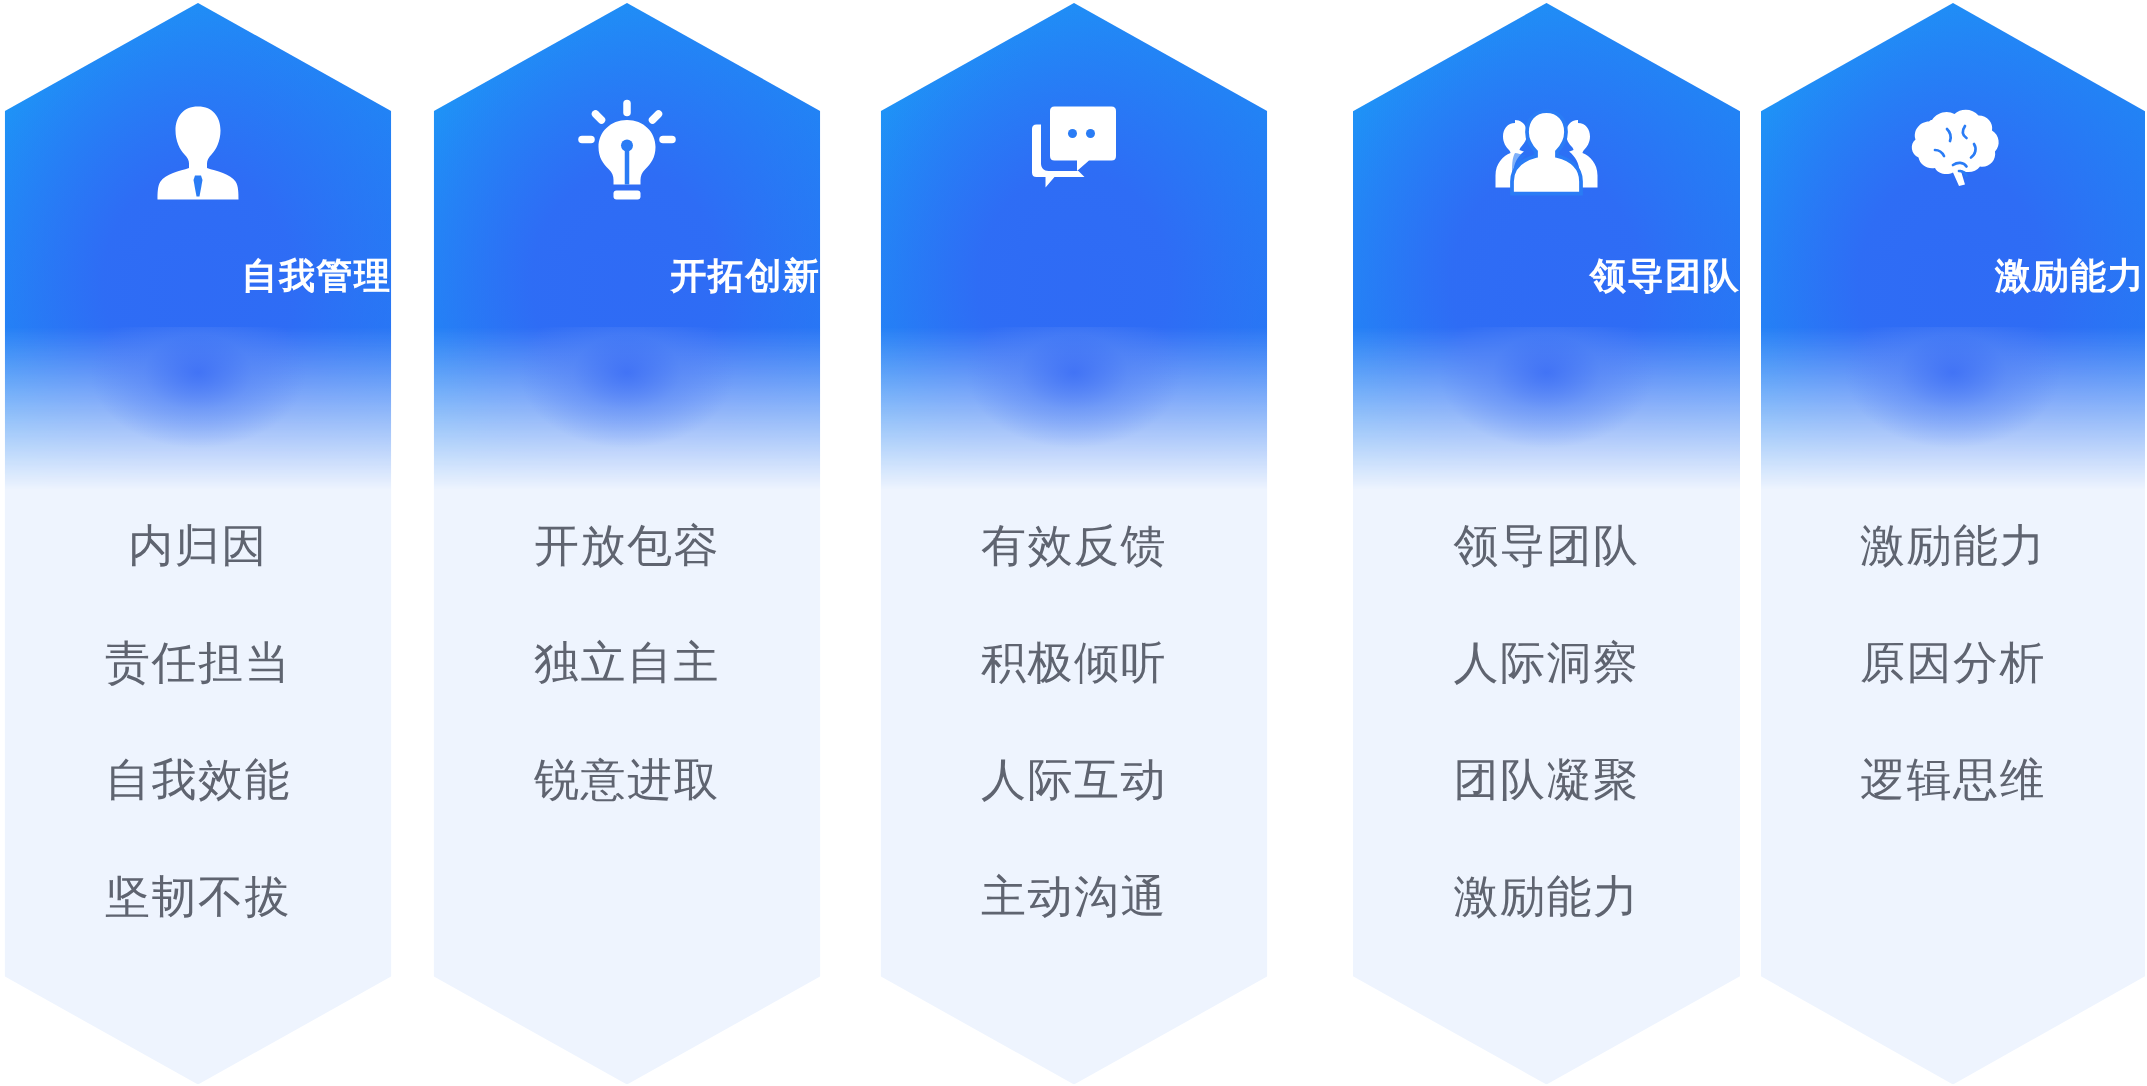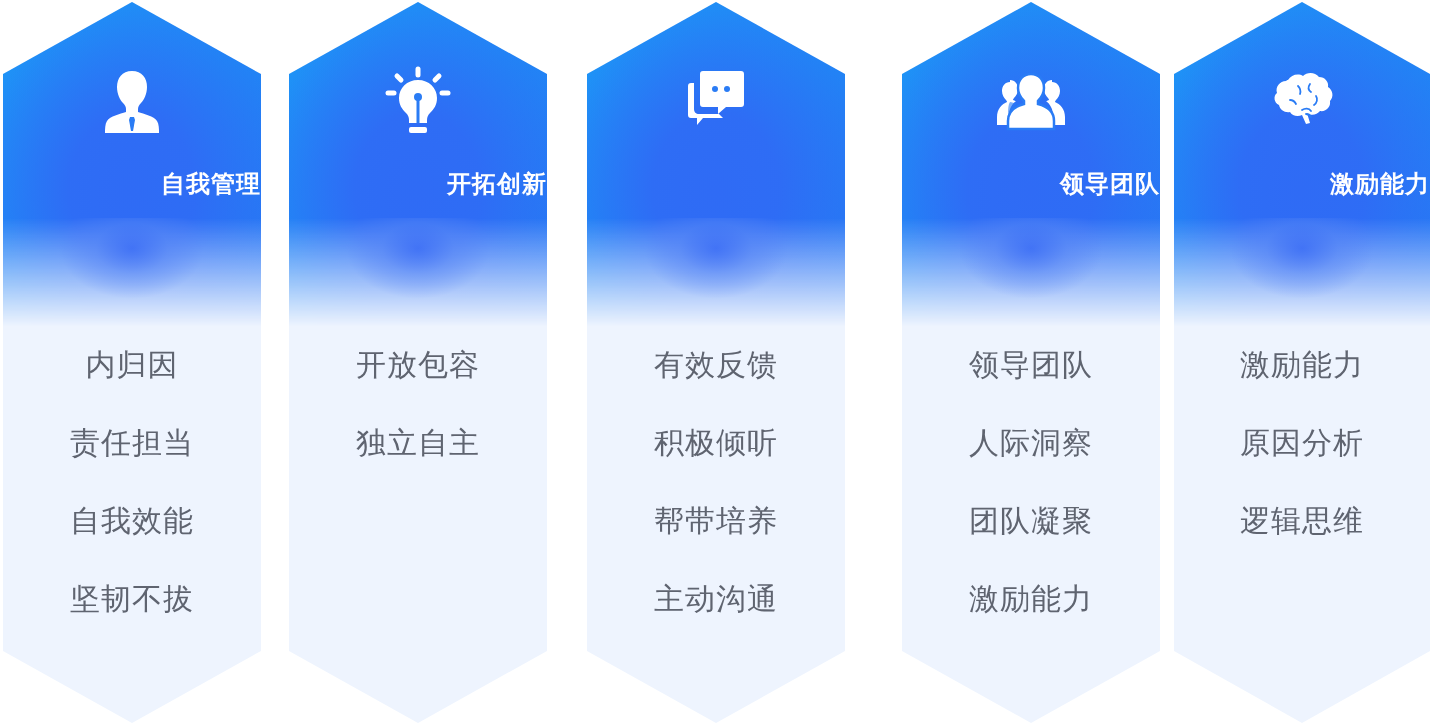--- a/index.html
+++ b/index.html
@@ -74,38 +74,39 @@
       <path fill="#fff" d="M35 14c-11 0-19 8-19 18 0 7 3 11 7 15 2 2 3 4 3 7v3h18v-3c0-3 1-5 3-7 4-4 7-8 7-15 0-10-8-18-19-18z"></path>
       <circle cx="35" cy="31" r="4" fill="#2a7cf5"></circle>
       <rect x="33.5" y="33" width="3" height="24" fill="#2a7cf5"></rect>
       <rect x="26" y="61" width="18" height="6" rx="2" fill="#fff"></rect>
     </svg>
   </div>
   <div class="title">开拓创新</div>
   <div class="items">
     <div class="item">开放包容</div>
     <div class="item">独立自主</div>
+    <div class="item">锐意进取</div>
   </div>
 </div>
 
 <div class="card" style="left:587px;">
   <div class="bg-top"></div>
   <div class="blob"></div>
   <div class="icon">
     <svg width="64" height="64" viewBox="0 0 64 64">
       <path fill="#fff" d="M4 16c0-2 1-3 3-3h3v26c0 3 2 5 5 5h20l4 4h-20l-6 7v-7H7c-2 0-3-1-3-3z"></path>
       <path fill="#fff" d="M16 4c0-2 1-3 3-3h38c2 0 3 1 3 3v30c0 2-1 3-3 3H42l-8 7v-7H19c-2 0-3-1-3-3z"></path>
       <circle cx="31" cy="19" r="3" fill="#2a7cf5"></circle>
       <circle cx="43" cy="19" r="3" fill="#2a7cf5"></circle>
     </svg>
   </div>
   <div class="items">
     <div class="item">有效反馈</div>
     <div class="item">积极倾听</div>
-    <div class="item">帮带培养</div>
+    <div class="item">人际互动</div>
     <div class="item">主动沟通</div>
   </div>
 </div>
 
 <div class="card" style="left:902px;">
   <div class="bg-top"></div>
   <div class="blob"></div>
   <div class="icon">
     <svg width="70" height="60" viewBox="0 0 70 60">
       <path fill="#fff" d="M14 8c5 0 8 4 8 9 0 4-2 7-4 9 0 0-1 1-1 2 2 1 3 1 3 1-4 3-7 8-7 14v10H1v-8c0-8 5-13 10-15 0-1-1-2-1-2-2-2-4-5-4-9 0-5 3-9 8-9z"></path>

